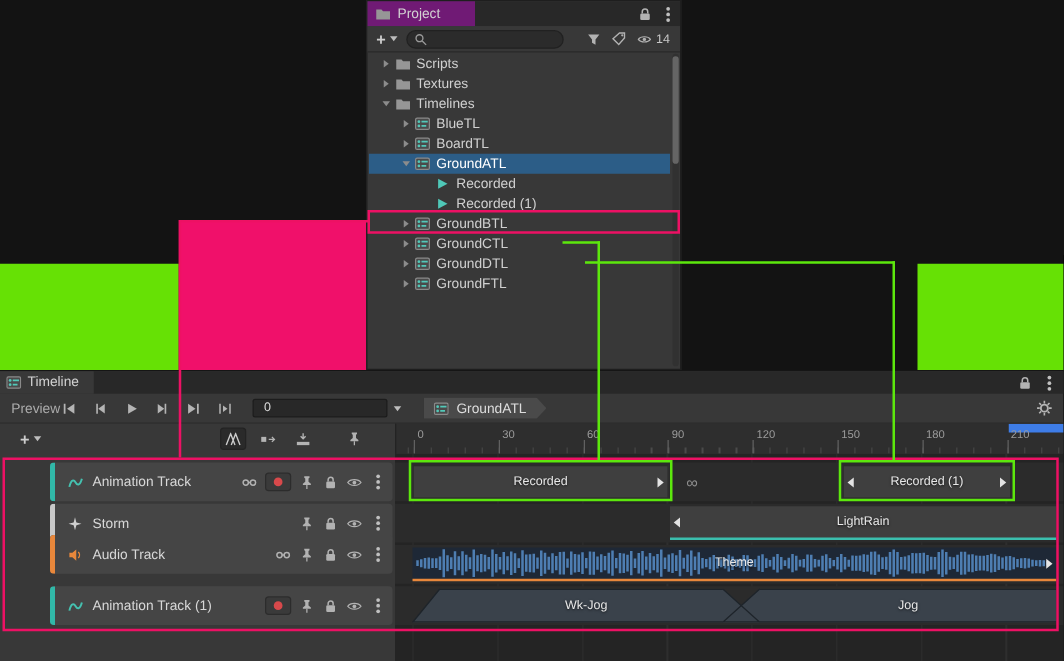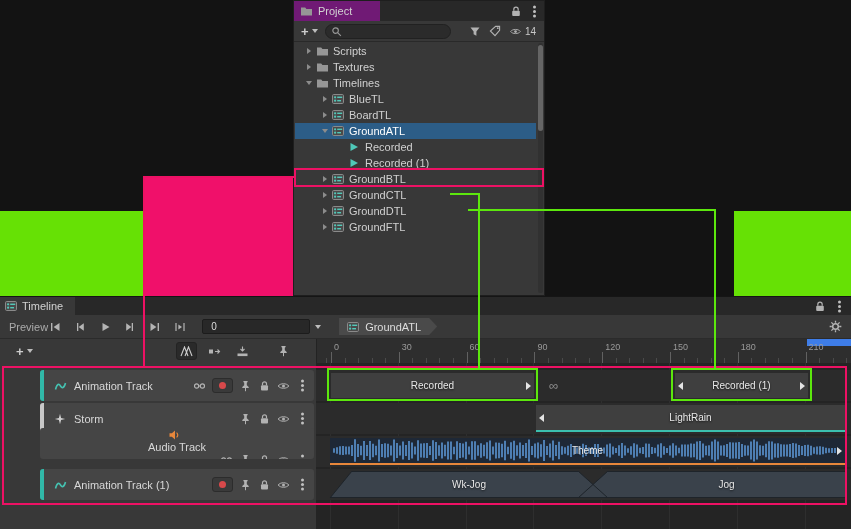--- a/index.html
+++ b/index.html
@@ -557,21 +557,21 @@
                 <circle cx="6.5" cy="6" r="1.5" fill="#B2B2B2"></circle>
               </svg>
             </span>
             <span class="tbtn b-kebab">
               <span class="kebab">
                 <i></i>
               </span>
             </span>
           </span>
         </div>
-        <div class="thead" style="top: 65px; flex-direction: column;">
+        <div class="thead" style="top: 65px;">
           <span class="stripe" style="background: rgb(232, 135, 59);"></span>
           <span class="ticon">
             <svg width="12" height="12" viewBox="0 0 12 12">
               <path d="M1.5 4.2h2.4L7 1.5v9L3.9 7.8H1.5z" fill="#E8873B"></path>
               <path d="M8.6 3.6a3.4 3.4 0 0 1 0 4.8" stroke="#E8873B" fill="none" stroke-width="1.1"></path>
             </svg>
           </span>
           <span class="tname">Audio Track</span>
           <span class="tbtns">
             <span class="tbtn b-binding">

